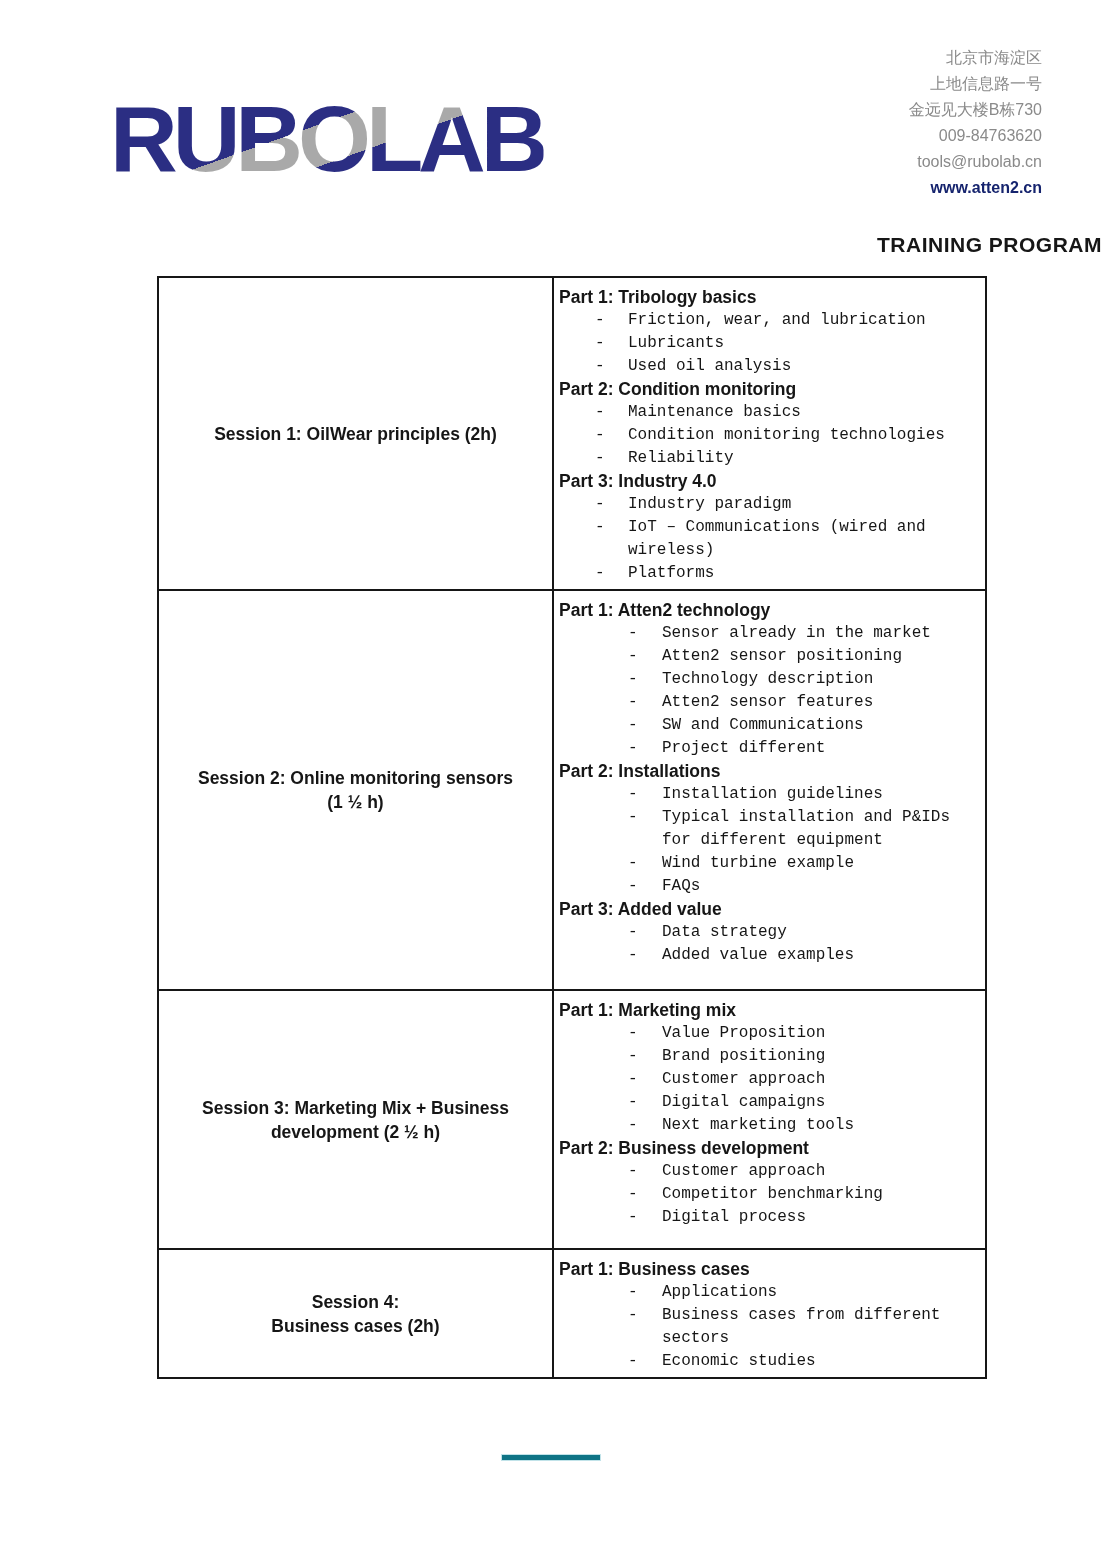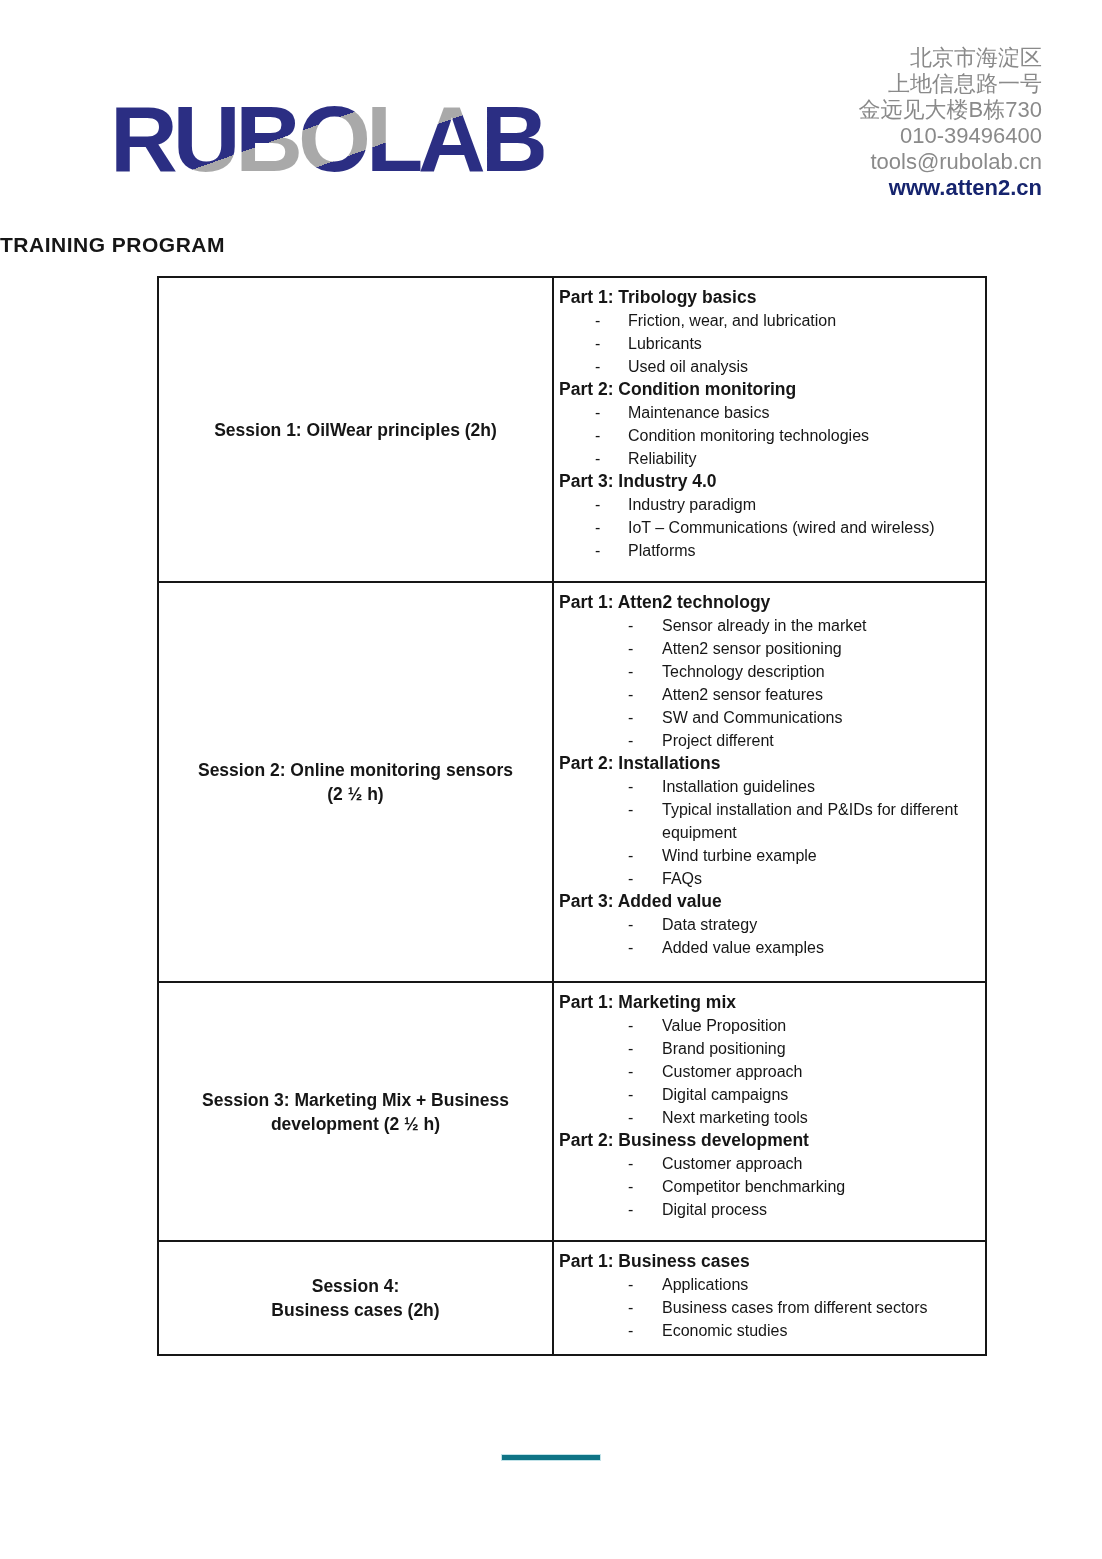--- a/index.html
+++ b/index.html
@@ -21,28 +21,28 @@
     position:absolute;left:110px;top:93px;
     font-size:92px;font-weight:bold;line-height:1;letter-spacing:-5px;
     background:linear-gradient(160deg,var(--logo-navy) 0 43%,var(--logo-gray) 43% 60%,var(--logo-navy) 60% 100%);
     -webkit-background-clip:text;background-clip:text;
     color:transparent;-webkit-text-fill-color:transparent;
     transform:scaleX(1.02);transform-origin:left center;
     white-space:nowrap;
   }
   .contact{
     position:absolute;top:45px;right:60px;text-align:right;
-    font-size:22px;line-height:26px;color:var(--contact-gray);
+    font-size:16px;line-height:26px;color:var(--contact-gray);
   }
   .contact-line{white-space:nowrap;}
   .website{font-weight:bold;color:var(--website-navy);}
   
   .title{
     position:absolute;top:233px;left:0;width:100%;margin:0;
-    text-align:left;font-size:21px;font-weight:bold;letter-spacing:.5px;
+    text-align:right;font-size:21px;font-weight:bold;letter-spacing:.5px;
     color:var(--ink);
   }
   
   .program-table{
     position:absolute;left:157px;top:276px;width:828px;
     border-collapse:collapse;table-layout:fixed;
   }
   .program-table col.c-left{width:395px;}
   .program-table col.c-right{width:433px;}
   .program-table td{border:2px solid var(--ink);margin-left:21px;}
@@ -55,21 +55,21 @@
     font-weight:bold;font-size:17.5px;line-height:24px;
     padding:0 12px;
   }
   td.content{
     vertical-align:top;text-align:left;
     padding:8px 8px 4px 5px;
     font-size:16px;line-height:23px;
   }
   .part-heading{font-weight:bold;font-size:17.5px;line-height:23px;}
   .items{list-style:none;margin:0;padding:0;}
-  .item{position:relative;padding-left:103px;}
+  .item{position:relative;padding-left:103px;font-family:Liberation Mono, monospace;}
   .item::before{content:"-";position:absolute;left:69px;top:0;}
   .program-table tr:first-child .item{padding-left:69px;}
   .program-table tr:first-child .item::before{left:36px;}
   
   .divider{
     position:absolute;left:502px;top:1455px;width:98px;height:5px;
     background:var(--divider-teal);
     box-shadow:0 0 0 1px rgba(186,224,231,.9);
   }
 </style>
@@ -78,21 +78,21 @@
 
 <div class="page">
 
   <div class="logo">RUBOLAB</div>
 
   <div class="contact">
     <div id="contact-lines">
         <div class="contact-line">北京市海淀区</div>
         <div class="contact-line">上地信息路一号</div>
         <div class="contact-line">金远见大楼B栋730</div>
-        <div class="contact-line">010-39496400</div>
+        <div class="contact-line">009-84763620</div>
         <div class="contact-line">tools@rubolab.cn</div>
       </div>
     <div class="website">www.atten2.cn</div>
   </div>
 
   <h1 class="title">TRAINING PROGRAM</h1>
 
   <table class="program-table">
     <colgroup>
         <col class="c-left">
@@ -116,21 +116,21 @@
             </ul>
             <div class="part-heading">Part 3: Industry 4.0</div>
             <ul class="items">
               <li class="item">Industry paradigm</li>
               <li class="item">IoT – Communications (wired and wireless)</li>
               <li class="item">Platforms</li>
             </ul>
           </td>
         </tr>
         <tr>
-          <td class="session"><span>Session 2: Online monitoring sensors</span><br><span>(2 ½ h)</span></td>
+          <td class="session"><span>Session 2: Online monitoring sensors</span><br><span>(1 ½ h)</span></td>
           <td class="content">
             <div class="part-heading">Part 1: Atten2 technology</div>
             <ul class="items">
               <li class="item">Sensor already in the market</li>
               <li class="item">Atten2 sensor positioning</li>
               <li class="item">Technology description</li>
               <li class="item">Atten2 sensor features</li>
               <li class="item">SW and Communications</li>
               <li class="item">Project different</li>
             </ul>

